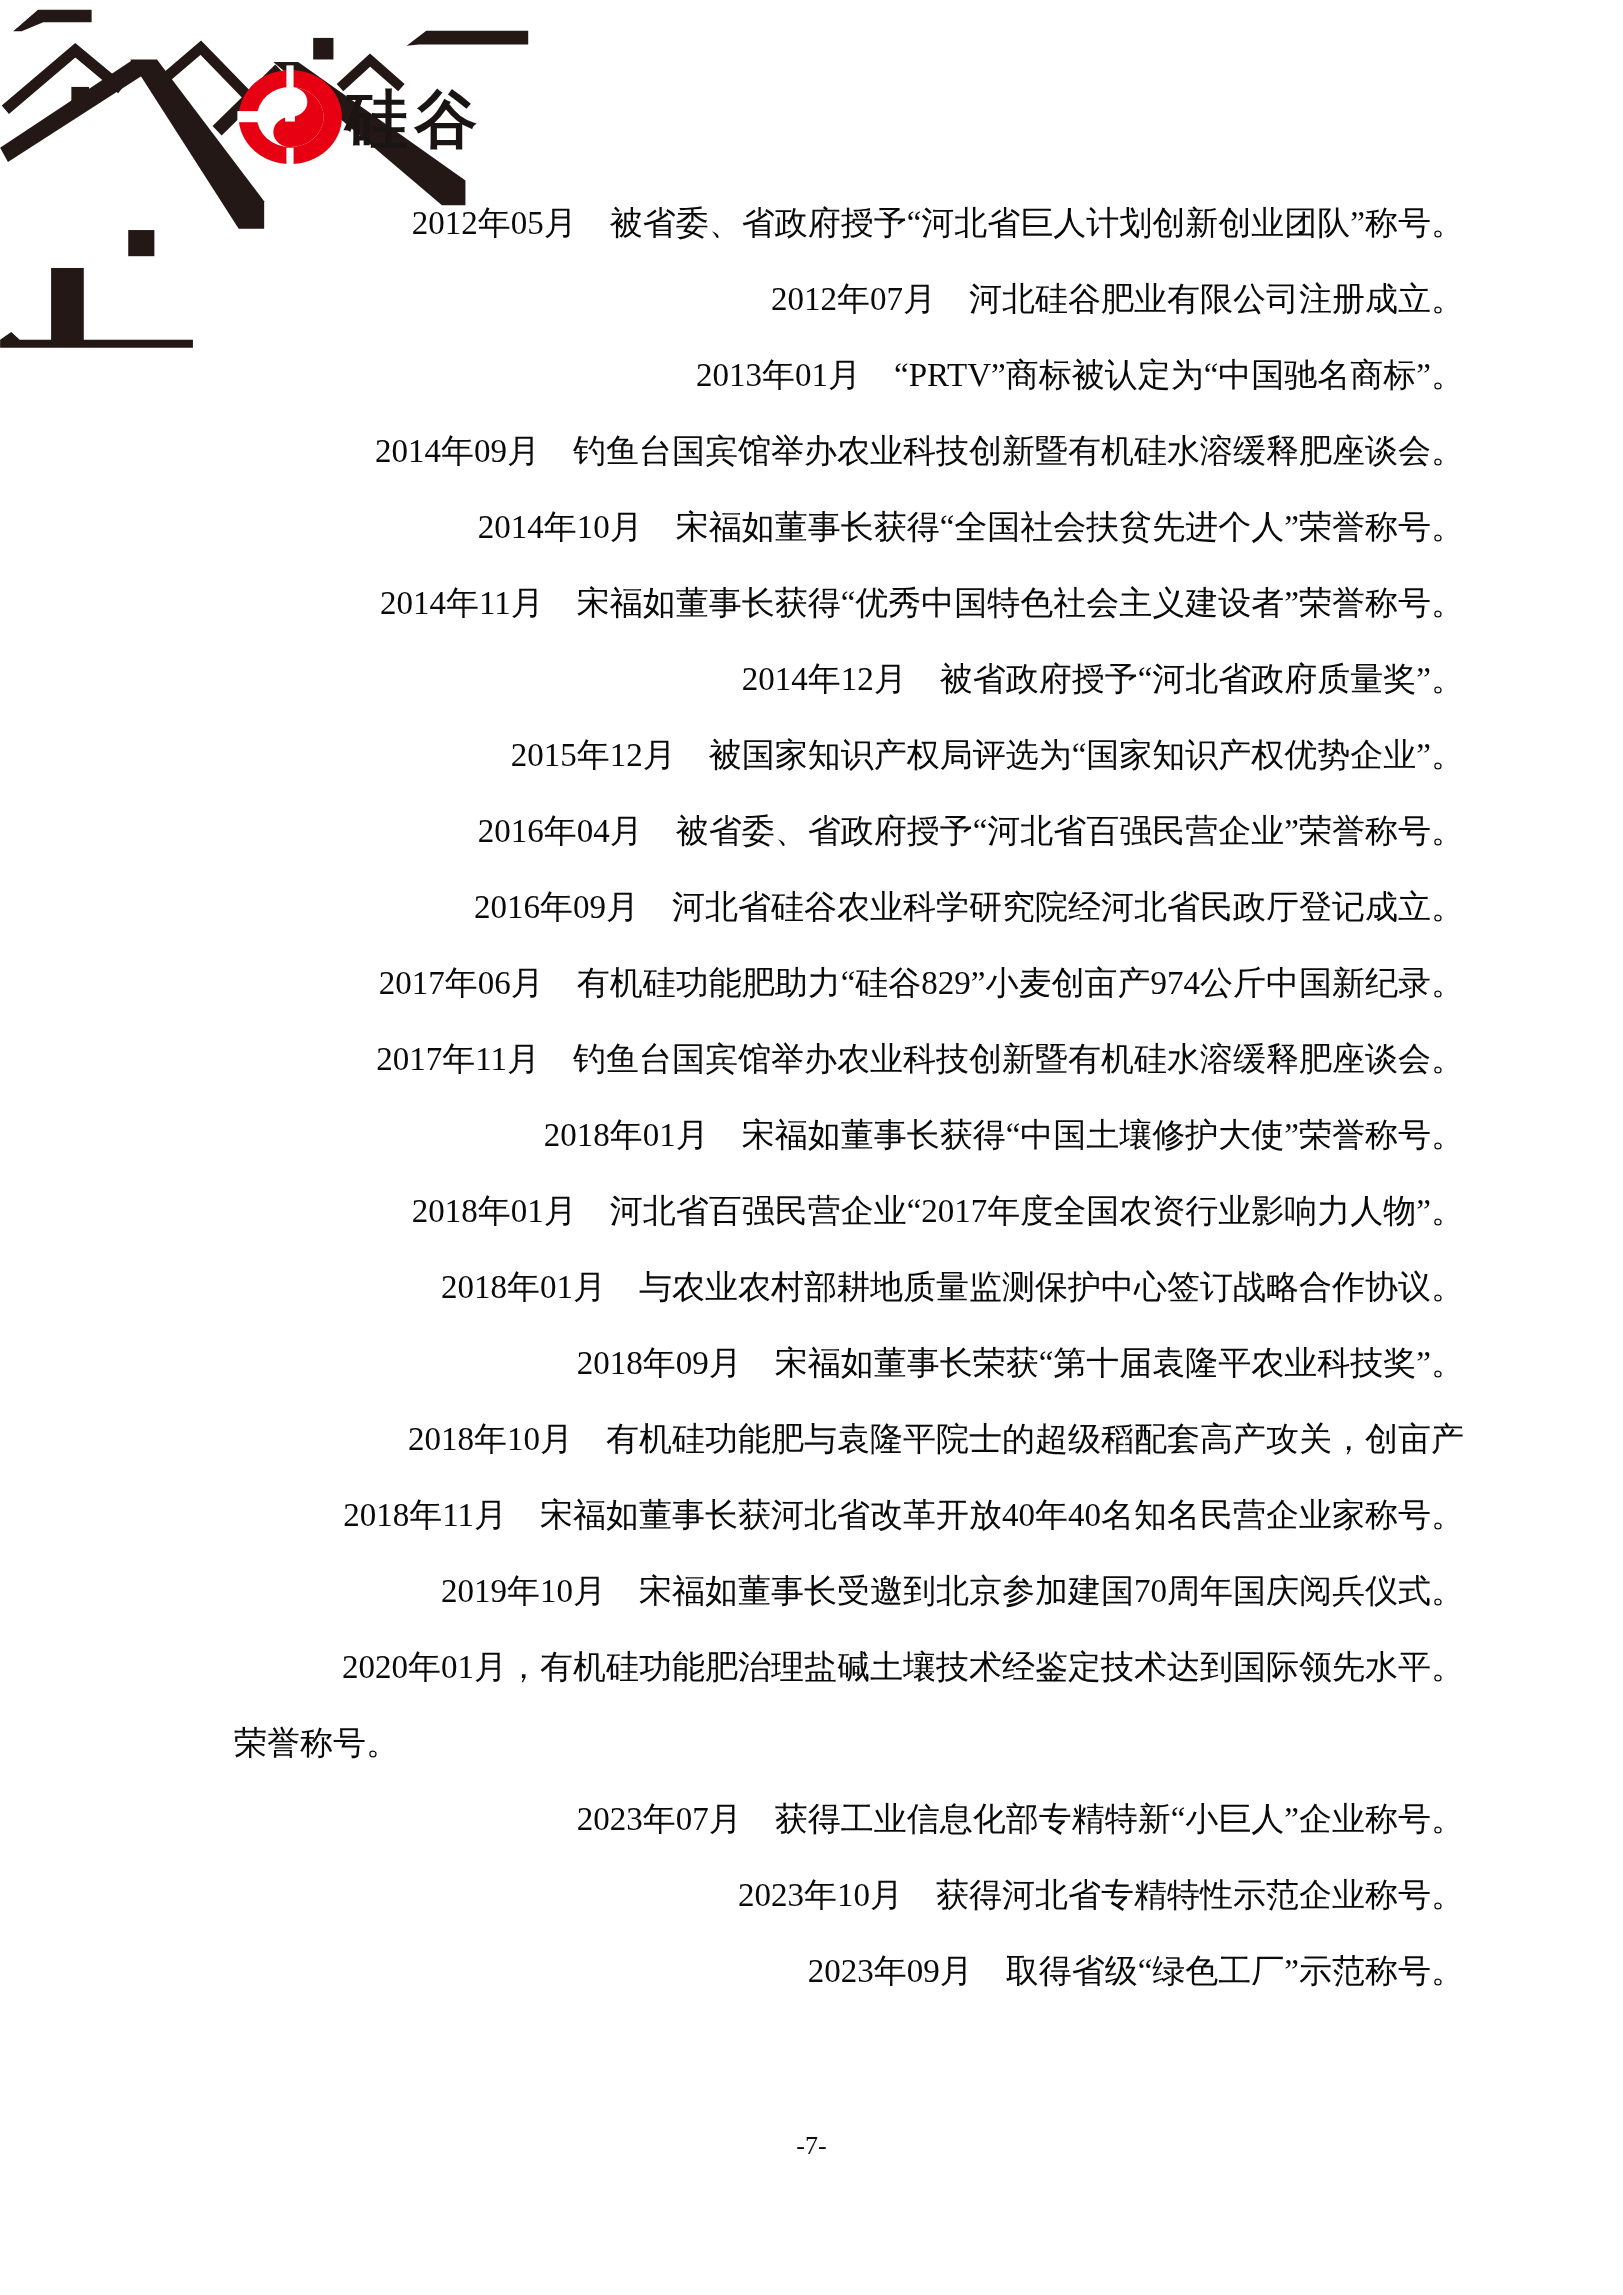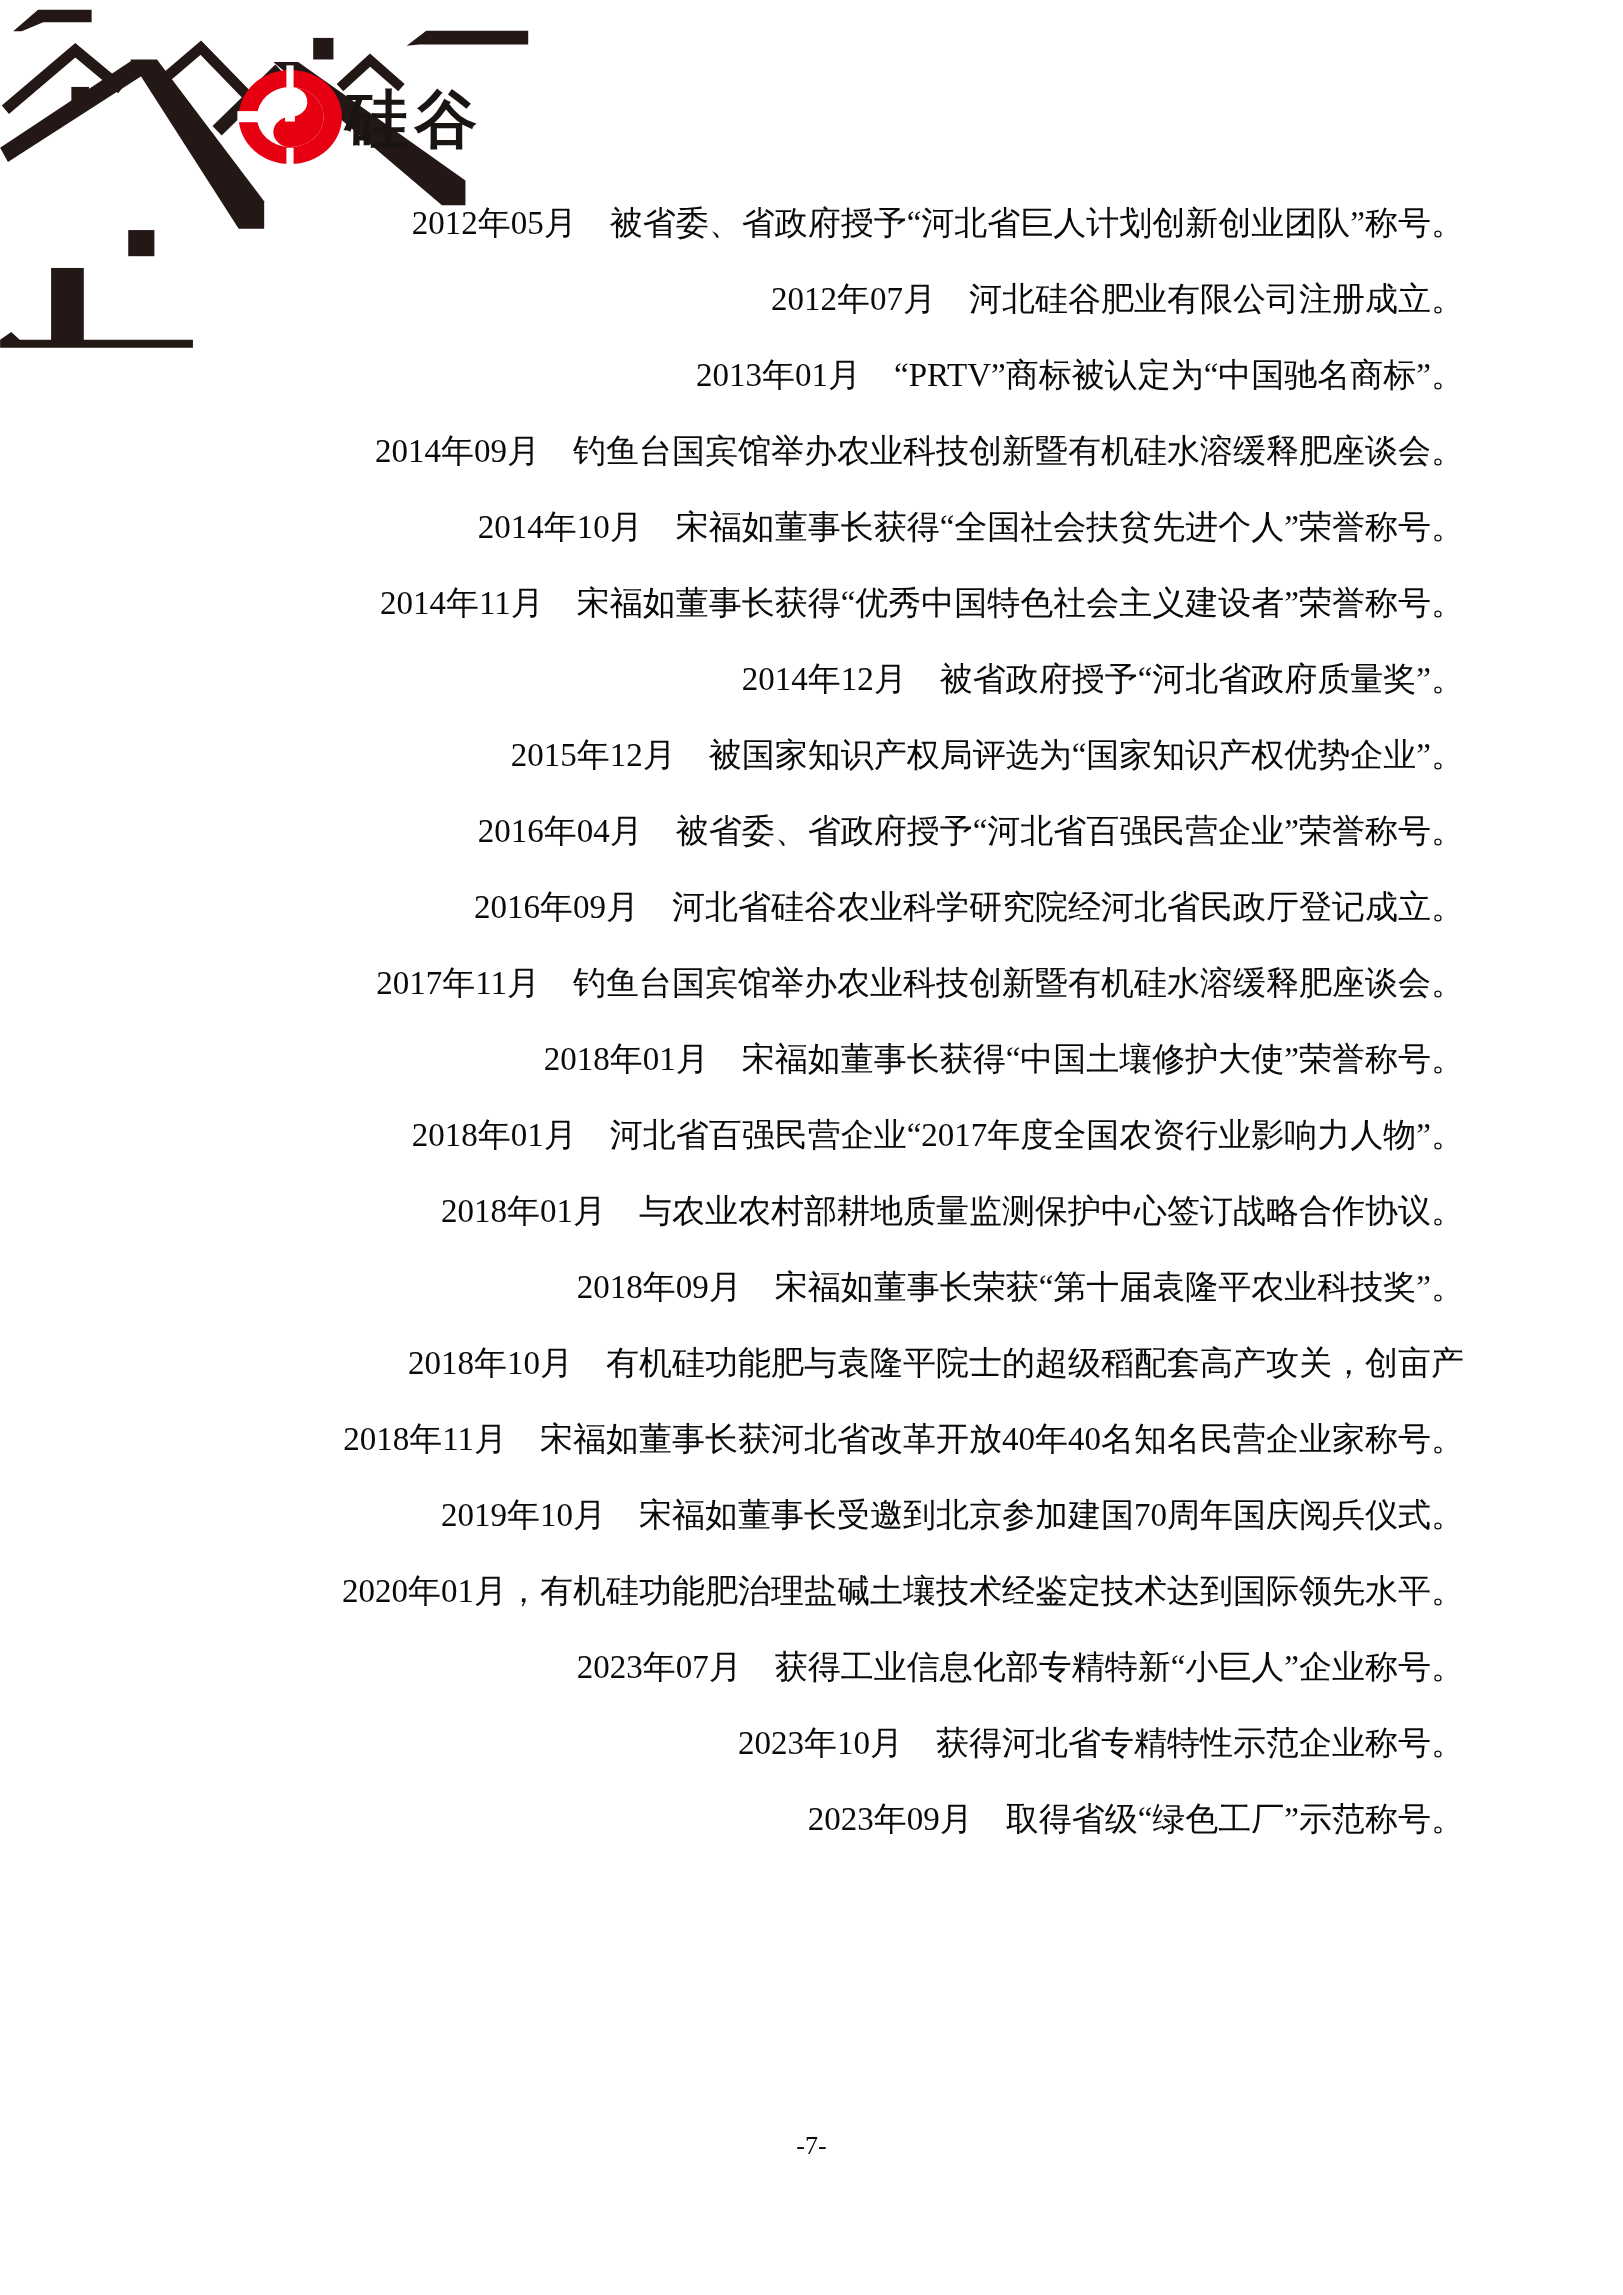--- a/index.html
+++ b/index.html
@@ -101,29 +101,31 @@
       <div class="line indent">2012年05月　被省委、省政府授予“河北省巨人计划创新创业团队”称号。</div>
       <div class="line indent">2012年07月　河北硅谷肥业有限公司注册成立。</div>
       <div class="line indent">2013年01月　“PRTV”商标被认定为“中国驰名商标”。</div>
       <div class="line indent">2014年09月　钓鱼台国宾馆举办农业科技创新暨有机硅水溶缓释肥座谈会。</div>
       <div class="line indent">2014年10月　宋福如董事长获得“全国社会扶贫先进个人”荣誉称号。</div>
       <div class="line indent">2014年11月　宋福如董事长获得“优秀中国特色社会主义建设者”荣誉称号。</div>
       <div class="line indent">2014年12月　被省政府授予“河北省政府质量奖”。</div>
       <div class="line indent">2015年12月　被国家知识产权局评选为“国家知识产权优势企业”。</div>
       <div class="line indent">2016年04月　被省委、省政府授予“河北省百强民营企业”荣誉称号。</div>
       <div class="line indent">2016年09月　河北省硅谷农业科学研究院经河北省民政厅登记成立。</div>
+      <div class="line indent">2017年06月　有机硅功能肥助力“硅谷829”小麦创亩产974公斤中国新纪录。</div>
       <div class="line indent">2017年11月　钓鱼台国宾馆举办农业科技创新暨有机硅水溶缓释肥座谈会。</div>
       <div class="line indent">2018年01月　宋福如董事长获得“中国土壤修护大使”荣誉称号。</div>
       <div class="line indent">2018年01月　河北省百强民营企业“2017年度全国农资行业影响力人物”。</div>
       <div class="line indent">2018年01月　与农业农村部耕地质量监测保护中心签订战略合作协议。</div>
       <div class="line indent">2018年09月　宋福如董事长荣获“第十届袁隆平农业科技奖”。</div>
       <div class="line indent">2018年10月　有机硅功能肥与袁隆平院士的超级稻配套高产攻关，创亩产</div>
       <div class="line indent">2018年11月　宋福如董事长获河北省改革开放40年40名知名民营企业家称号。</div>
       <div class="line indent">2019年10月　宋福如董事长受邀到北京参加建国70周年国庆阅兵仪式。</div>
       <div class="line indent">2020年01月，有机硅功能肥治理盐碱土壤技术经鉴定技术达到国际领先水平。</div>
+      <div class="line">荣誉称号。</div>
       <div class="line indent">2023年07月　获得工业信息化部专精特新“小巨人”企业称号。</div>
       <div class="line indent">2023年10月　获得河北省专精特性示范企业称号。</div>
       <div class="line indent">2023年09月　取得省级“绿色工厂”示范称号。</div>
     </div>
 
   <div id="footer">-7-</div>
 
 </div>
 
 

